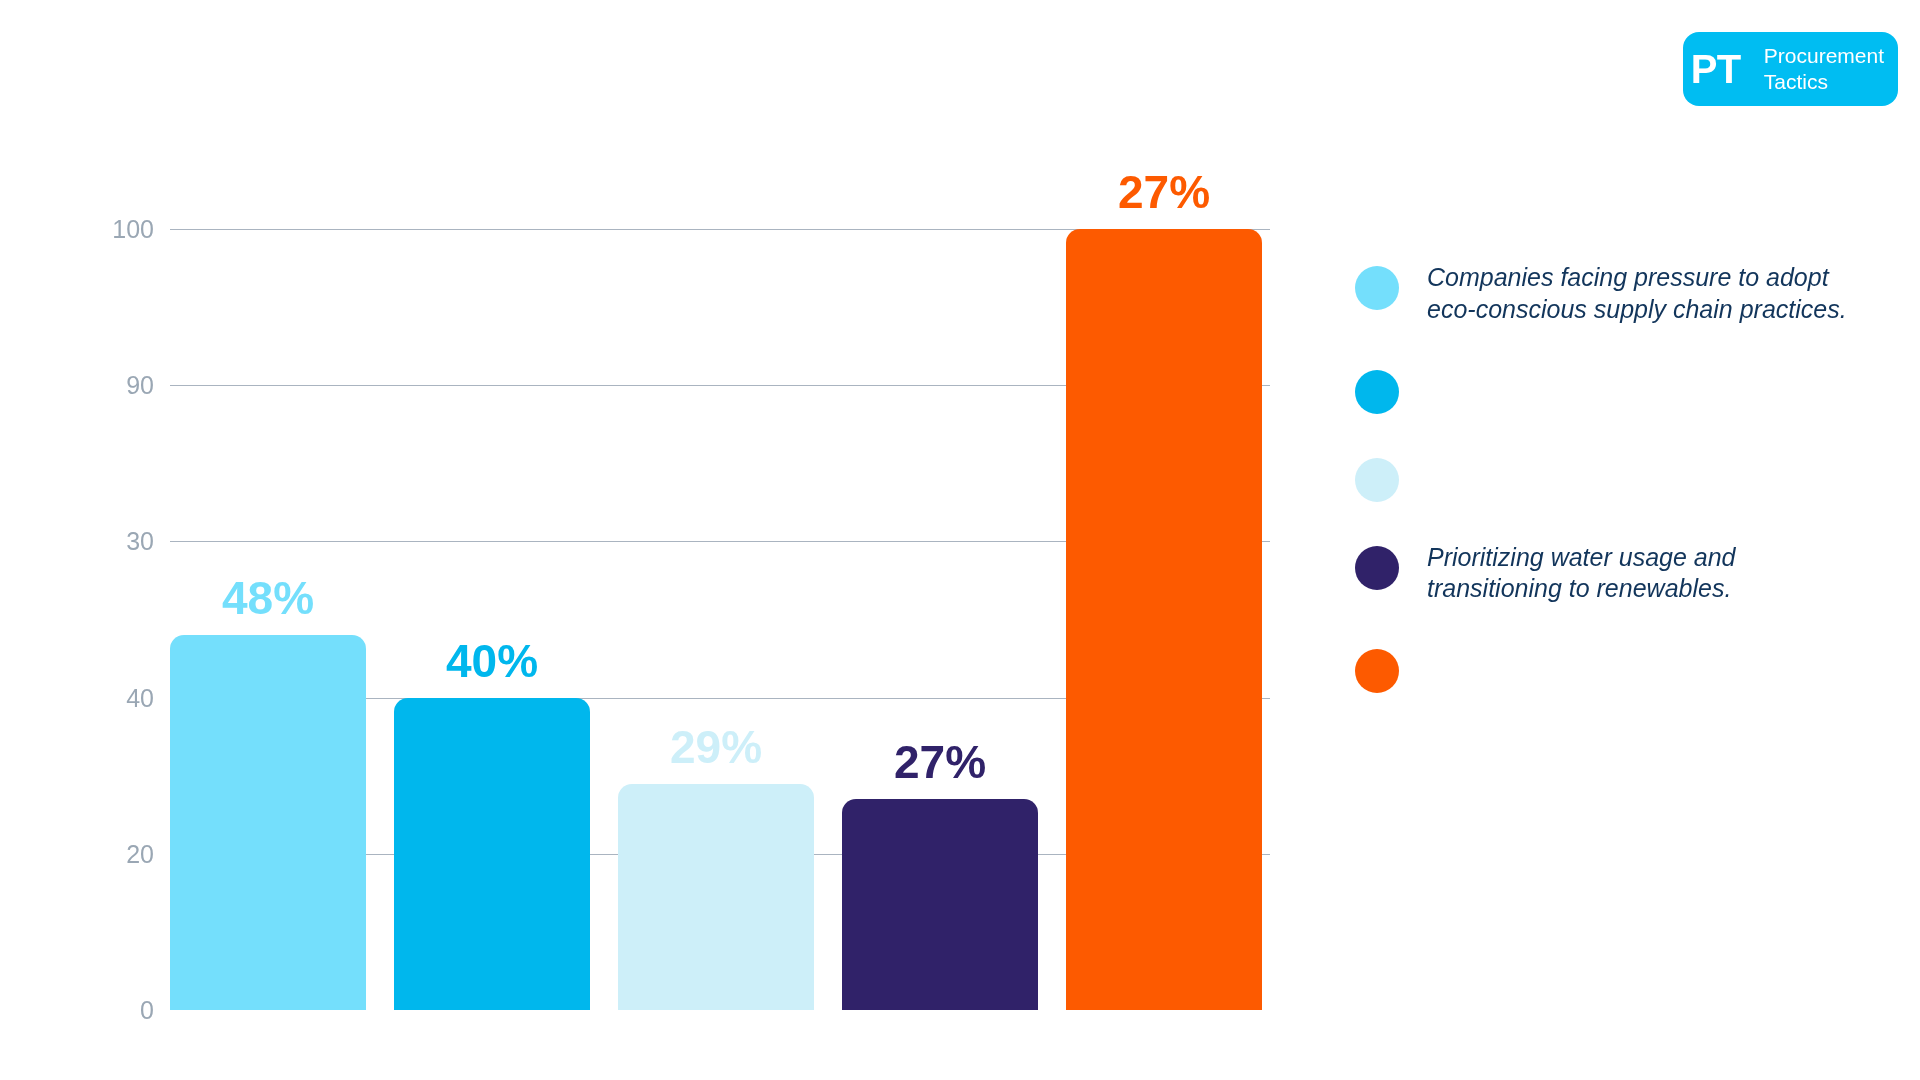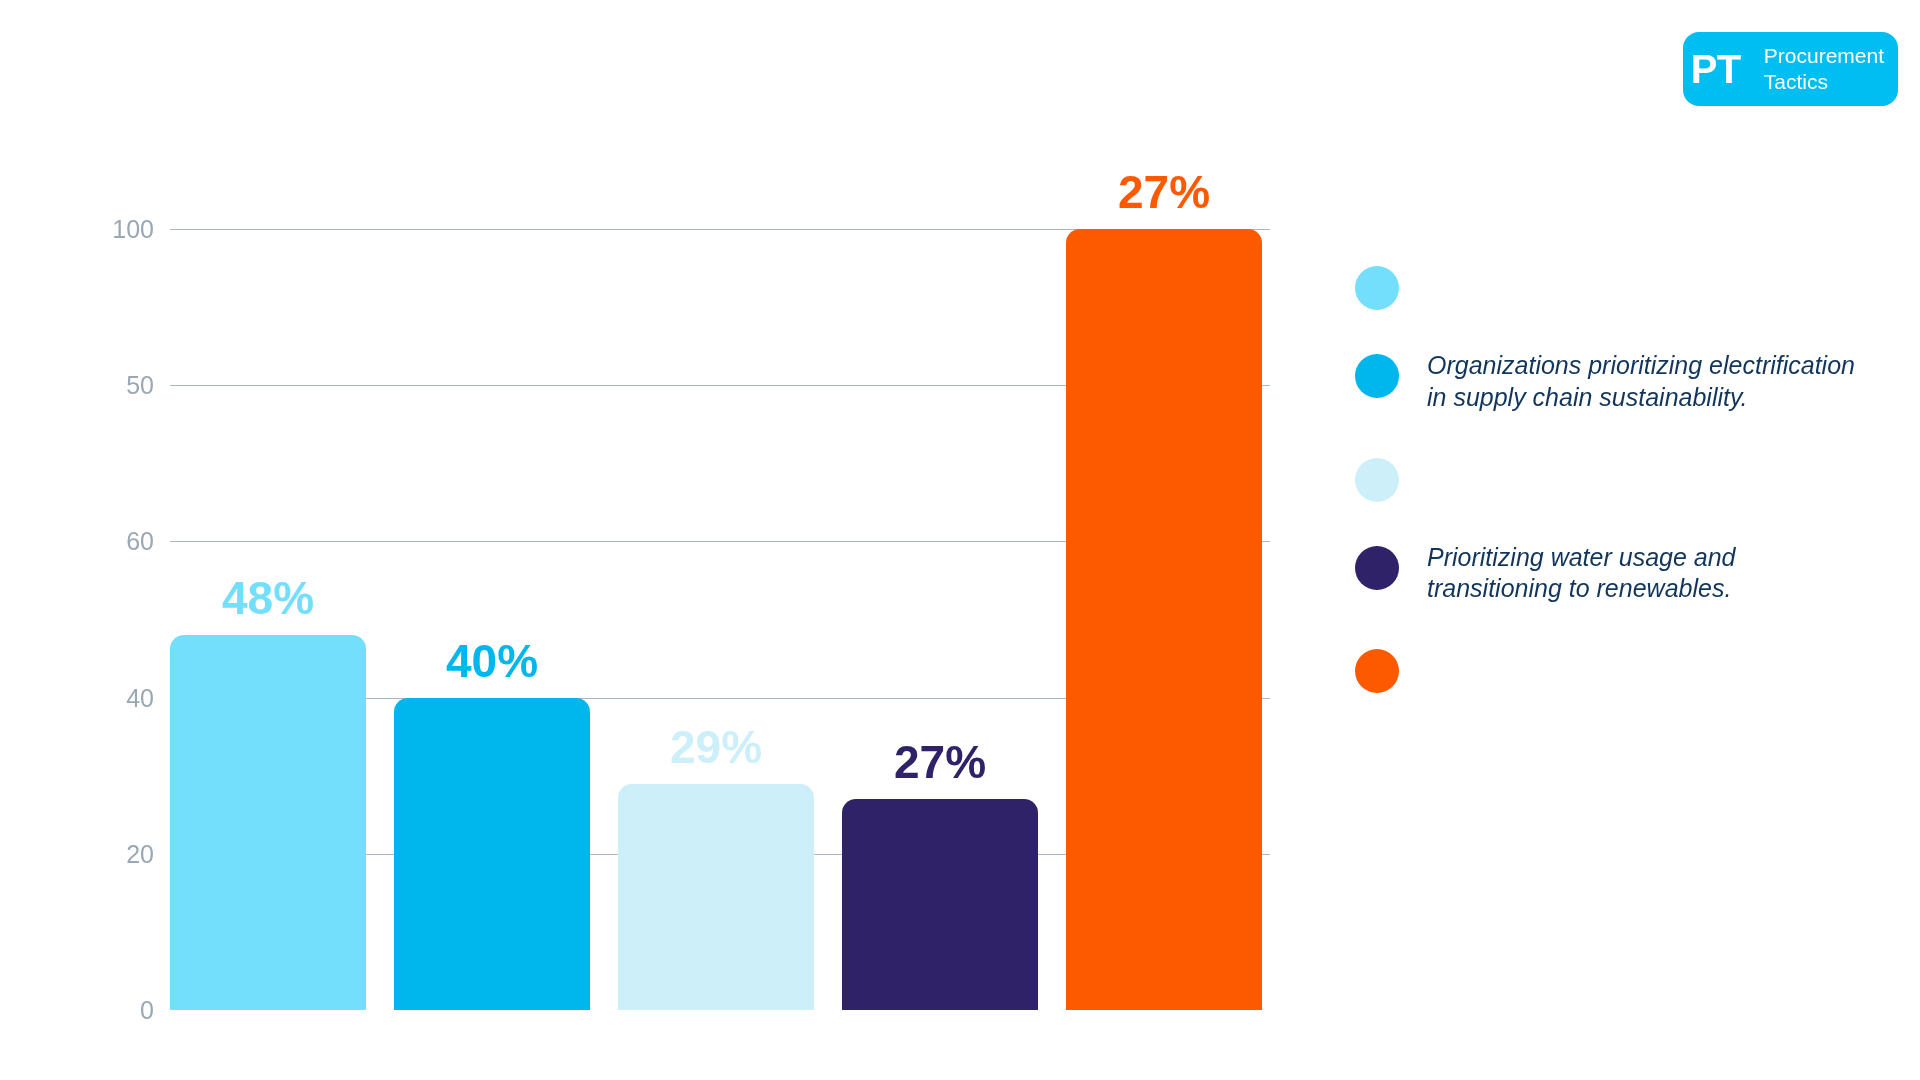--- a/index.html
+++ b/index.html
@@ -153,22 +153,22 @@
         <div class="gridline" style="top: 624.8px; background: rgb(170, 180, 192);"></div>
         <div class="gridline" style="top: 468.6px; background: rgb(170, 180, 192);"></div>
         <div class="gridline" style="top: 312.4px; background: rgb(170, 180, 192);"></div>
         <div class="gridline" style="top: 156.2px; background: rgb(170, 180, 192);"></div>
         <div class="gridline" style="top: 0px; background: rgb(170, 180, 192);"></div>
       </div>
     <div id="yticks">
         <div class="ytick" style="top: 781px; color: rgb(154, 167, 180);">0</div>
         <div class="ytick" style="top: 624.8px; color: rgb(154, 167, 180);">20</div>
         <div class="ytick" style="top: 468.6px; color: rgb(154, 167, 180); text-align: right;">40</div>
-        <div class="ytick" style="top: 312.4px; color: rgb(154, 167, 180);">60</div>
-        <div class="ytick" style="top: 156.2px; color: rgb(154, 167, 180);">50</div>
+        <div class="ytick" style="top: 312.4px; color: rgb(154, 167, 180);">30</div>
+        <div class="ytick" style="top: 156.2px; color: rgb(154, 167, 180);">90</div>
         <div class="ytick" style="top: 0px; color: rgb(154, 167, 180);">100</div>
       </div>
     <div class="bars" id="bars">
         <div class="bar" style="left: 0px; width: 196px; height: 374.88px; background: rgb(116, 223, 252);">
           <span class="bar-label" style="color: rgb(116, 223, 252);">48%</span>
         </div>
         <div class="bar" style="left: 224px; width: 196px; height: 312.4px; background: rgb(0, 183, 237);">
           <span class="bar-label" style="color: rgb(0, 183, 237);">40%</span>
         </div>
         <div class="bar" style="left: 448px; width: 196px; height: 226.49px; background: rgb(205, 239, 249);">
@@ -180,24 +180,24 @@
         <div class="bar" style="left: 896px; width: 196px; height: 781px; background: rgb(253, 90, 0);">
           <span class="bar-label" style="color: rgb(253, 90, 0);">27%</span>
         </div>
       </div>
   </div>
 </div>
 
 <div class="legend" id="legend">
     <div class="legend-item">
       <span class="legend-dot" style="background: rgb(116, 223, 252);"></span>
+      <span class="legend-text" style="color: rgb(18, 53, 91);">Companies facing pressure to adopt eco-conscious supply chain practices.</span>
     </div>
     <div class="legend-item">
       <span class="legend-dot" style="background: rgb(0, 183, 237);"></span>
-      <span class="legend-text" style="color: rgb(18, 53, 91);">Organizations prioritizing electrification in supply chain sustainability.</span>
     </div>
     <div class="legend-item">
       <span class="legend-dot" style="background: rgb(205, 239, 249);"></span>
     </div>
     <div class="legend-item">
       <span class="legend-dot" style="background: rgb(48, 34, 105);"></span>
       <span class="legend-text" style="color: rgb(18, 53, 91);">Prioritizing water usage and transitioning to renewables.</span>
     </div>
     <div class="legend-item">
       <span class="legend-dot" style="background: rgb(253, 90, 0);"></span>

